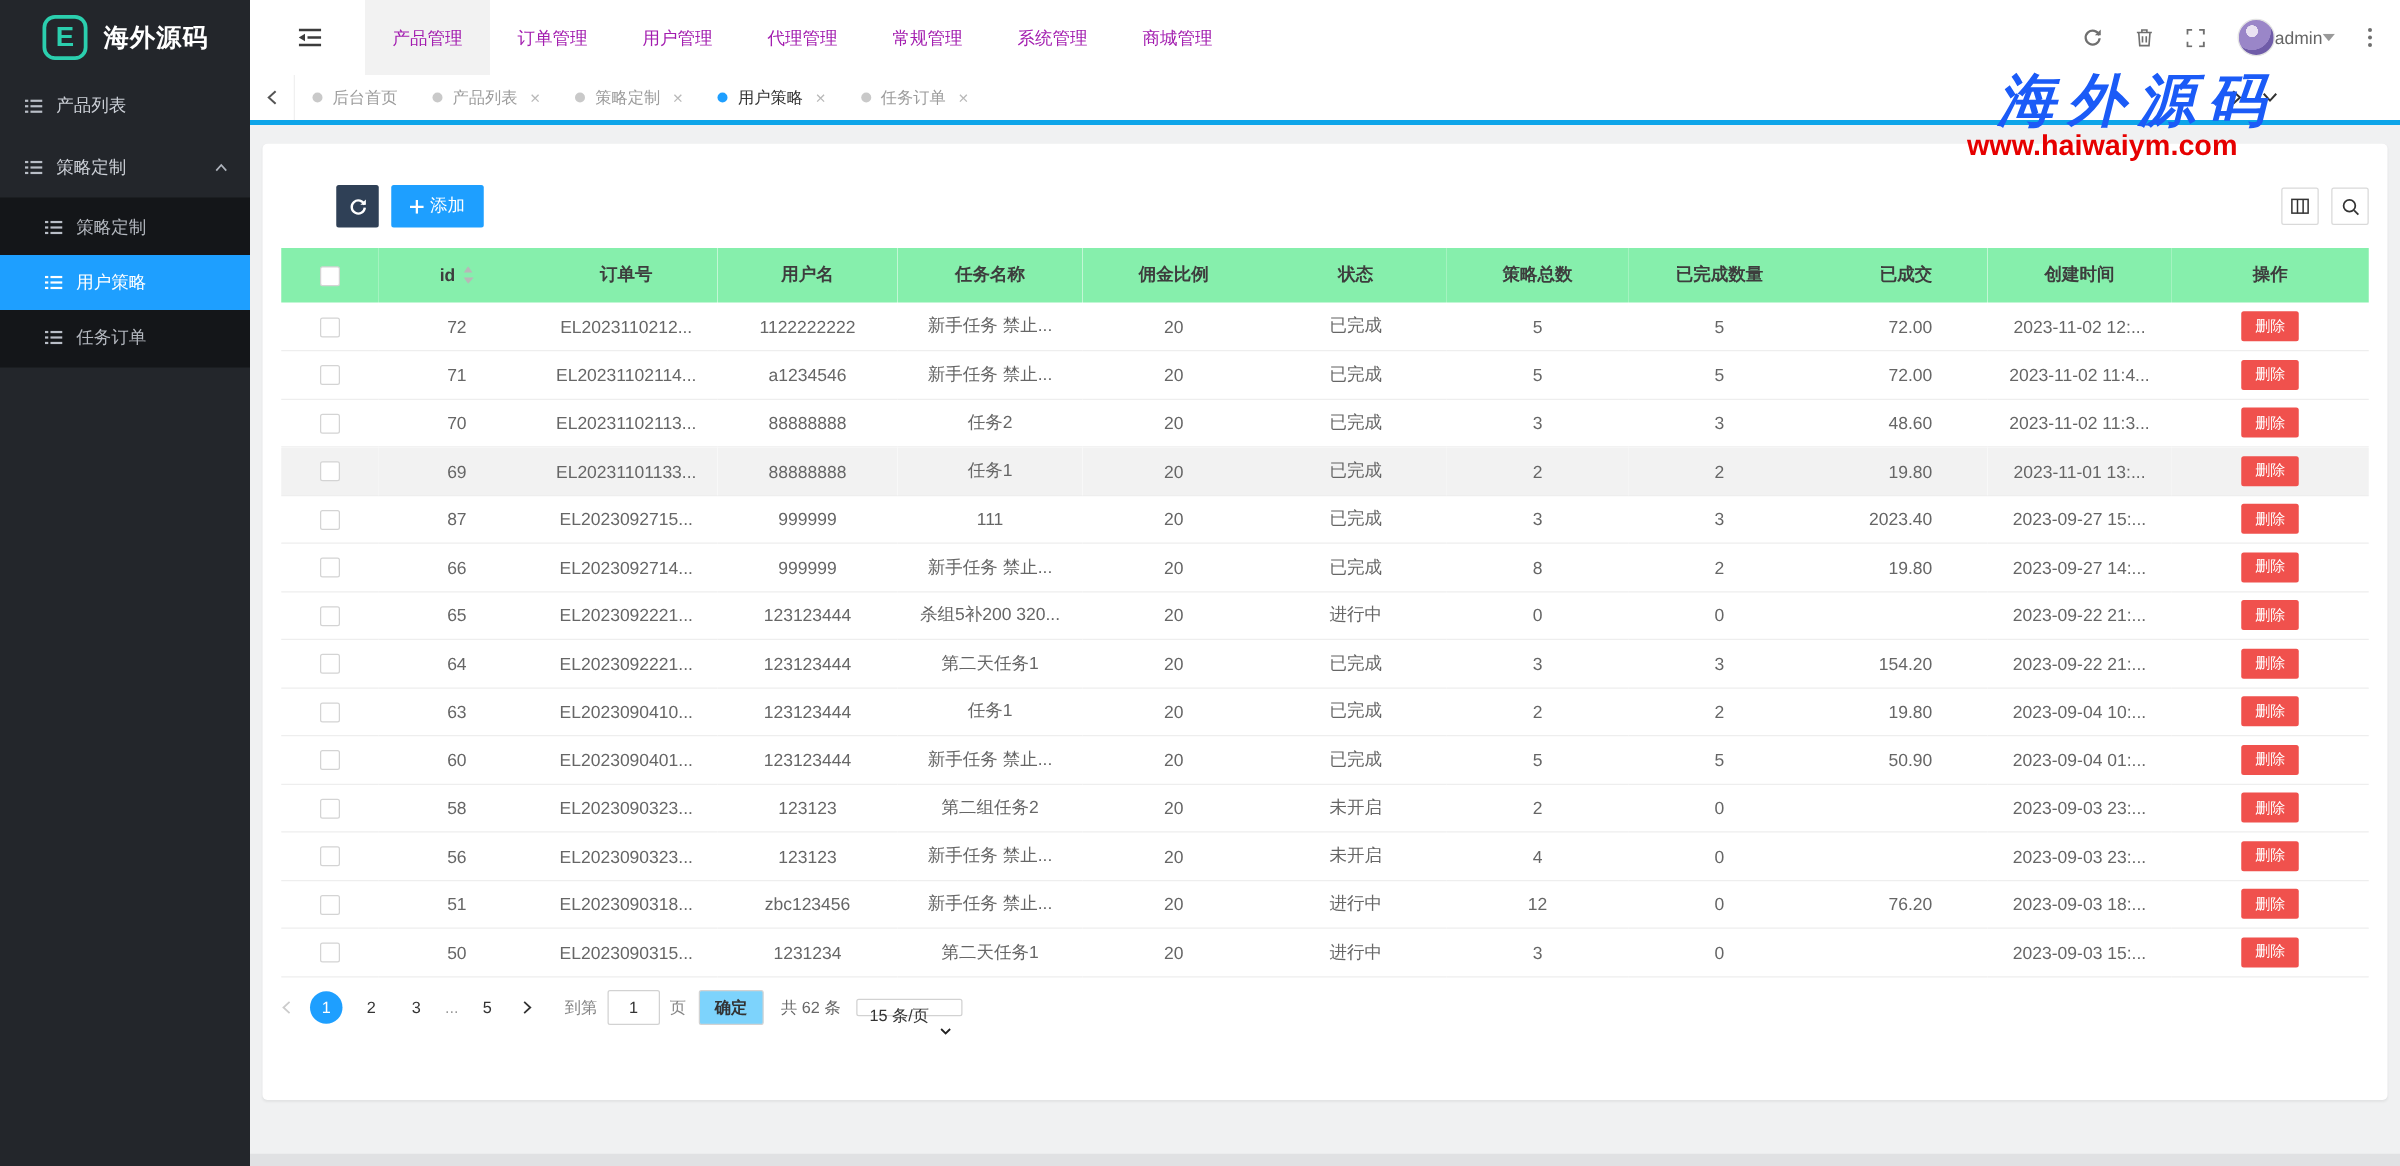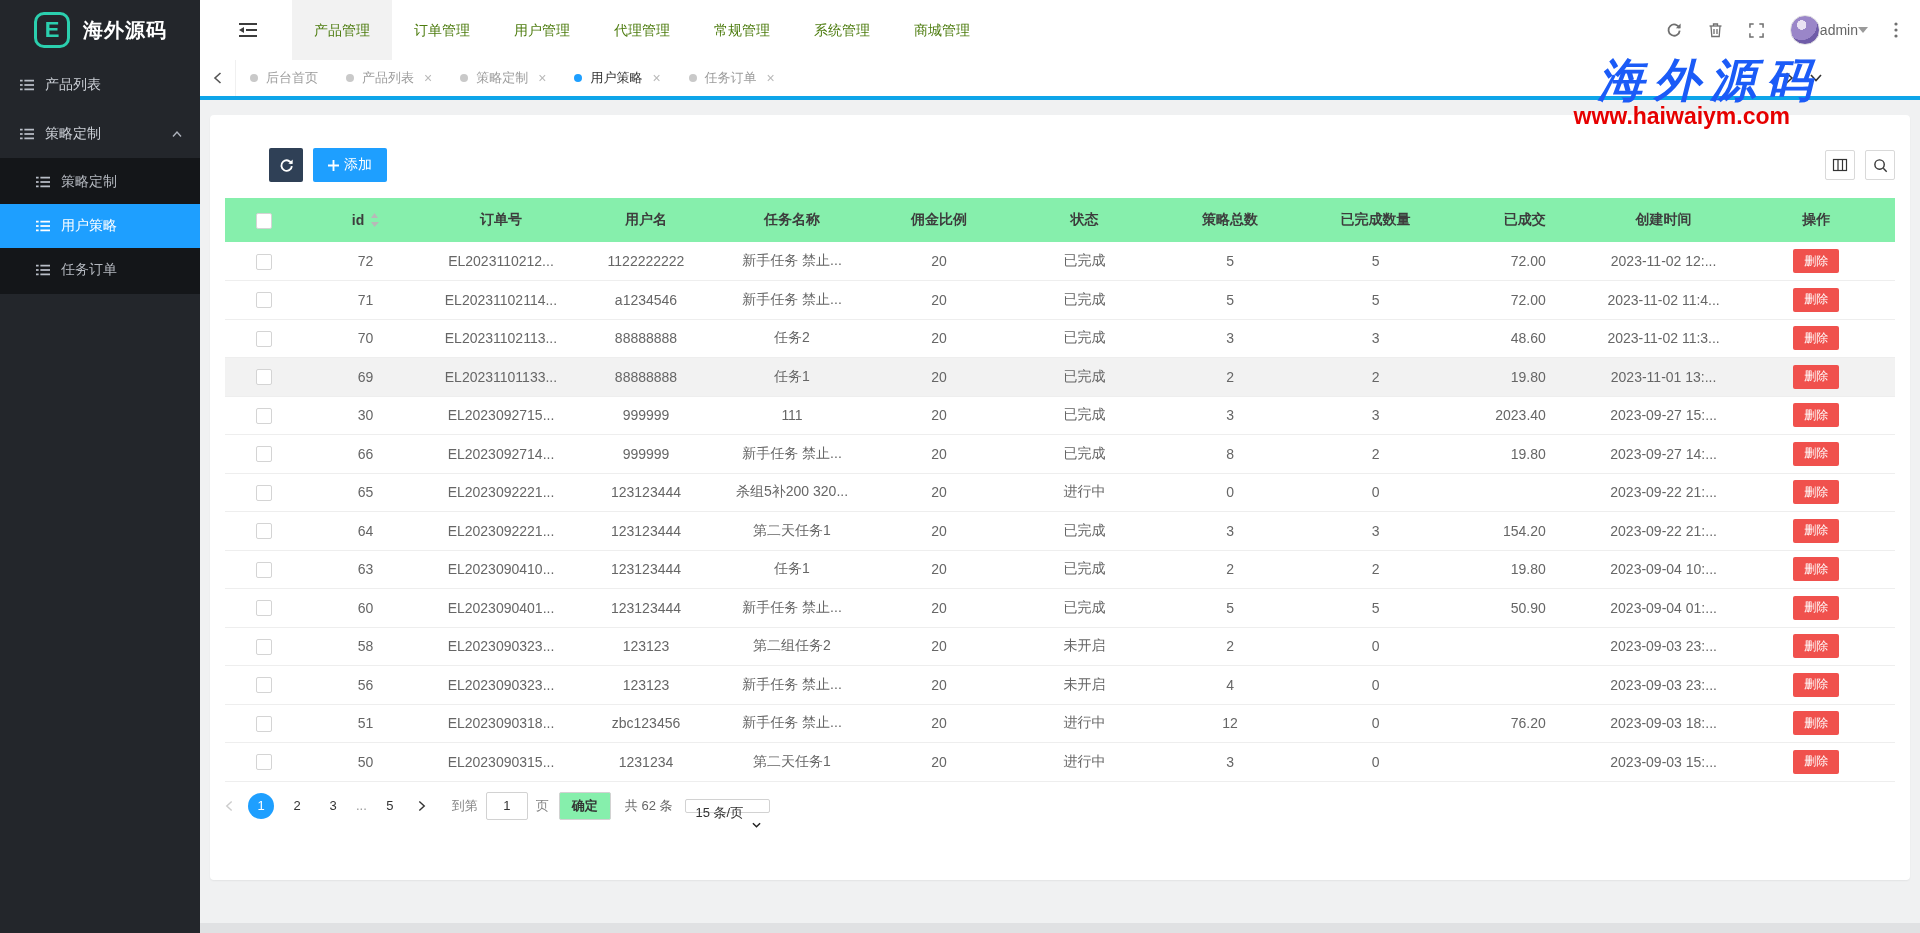--- a/index.html
+++ b/index.html
@@ -22,21 +22,21 @@
   .submenu-item { height:44px; display:flex; align-items:center; padding-left:36px; gap:11px;
     color:#b4b8bf; font-size:14px; cursor:pointer; }
   .submenu-item.active { background:#1E9FFF; color:#fff; }
   .submenu-item.active .side-ico { color:#fff; }
   
   .main { flex:1; display:flex; flex-direction:column; min-width:0; position:relative; }
   
   .header { height:60px; background:#fff; display:flex; align-items:center; flex-shrink:0; }
   .collapse-btn { width:40px; height:60px; margin-left:28px; display:grid; place-items:center; color:#3c3c3c; cursor:pointer; }
   .topnav { display:flex; margin-left:24px; height:60px; }
-  .topnav-item { padding:0 22px; line-height:60px; font-size:14px; color:#4d7c0f; cursor:pointer; }
+  .topnav-item { padding:0 22px; line-height:60px; font-size:14px; color:#a21caf; cursor:pointer; }
   .topnav-item.active { background:#f2f2f2; }
   .header-right { margin-left:auto; display:flex; align-items:center; gap:26px; padding-right:22px; }
   .hd-ico { color:#6f6f6f; display:inline-flex; cursor:pointer; }
   .user-box { display:flex; align-items:center; gap:0; cursor:pointer;justify-content:center; }
   .avatar { width:30px; height:30px; border-radius:50%;
     background: radial-gradient(circle at 38% 32%, #e9e2f2 0 18%, #9a86c8 19% 58%, #6f5ca8 59% 100%);
     border:1px solid #e3e3e3; }
   .user-name { font-size:14px; color:#666; }
   .caret-down { color:#9a9a9a; display:inline-flex; }
   
@@ -84,21 +84,21 @@
   .pagination { display:flex; align-items:center; margin-top:10px; font-size:13px; color:#333; }
   .pg-prev { color:#ccc; display:inline-flex; margin-right:10px; cursor:default; }
   .pg-next { color:#333; display:inline-flex; margin:0 10px; cursor:pointer; }
   .pg-num { min-width:26px; height:26px; line-height:26px; text-align:center; margin:0 5px; cursor:pointer; }
   .pg-num.active { background:#1E9FFF; color:#fff; border-radius:50%; cursor:default; }
   .pg-ellipsis { color:#999; margin:0 5px; }
   .pg-goto { margin-left:16px; color:#858585; }
   .pg-input { width:42px; height:28px; border:1px solid #d2d2d2; border-radius:2px; text-align:center;
     font-size:13px; margin:0 8px; color:#333; }
   .pg-page-label { color:#858585; margin-right:10px; }
-  .pg-ok { height:28px; padding:0 12px; border:1px solid #d2d2d2; background:#86efac; border-radius:2px;
+  .pg-ok { height:28px; padding:0 12px; border:1px solid #d2d2d2; background:#7dd3fc; border-radius:2px;
     font-size:13px; font-weight:600; color:#333; cursor:pointer; }
   .pg-total { margin-left:14px; color:#666; }
   .pg-size { margin-left:12px; height:14px; line-height:26px; border:1px solid #d2d2d2; border-radius:2px;
     padding:0 26px 0 10px; position:relative; cursor:pointer; color:#333; }
   .pg-size .sel-caret { position:absolute; right:8px; top:11px; color:#222; }
   
   .h-scrollbar { height:10px; background:#e0e1e3; flex-shrink:0; }
 </style>
 </head>
 <body>
@@ -430,21 +430,21 @@
               <td>20</td>
               <td>已完成</td>
               <td>2</td>
               <td>2</td>
               <td class="amount">19.80</td>
               <td>2023-11-01 13:...</td>
               <td><button class="btn-del">删除</button></td>
             </tr>
             <tr>
               <td><span class="cb"></span></td>
-              <td>30</td>
+              <td>87</td>
               <td>EL2023092715...</td>
               <td>999999</td>
               <td>111</td>
               <td>20</td>
               <td>已完成</td>
               <td>3</td>
               <td>3</td>
               <td class="amount">2023.40</td>
               <td>2023-09-27 15:...</td>
               <td><button class="btn-del">删除</button></td>

